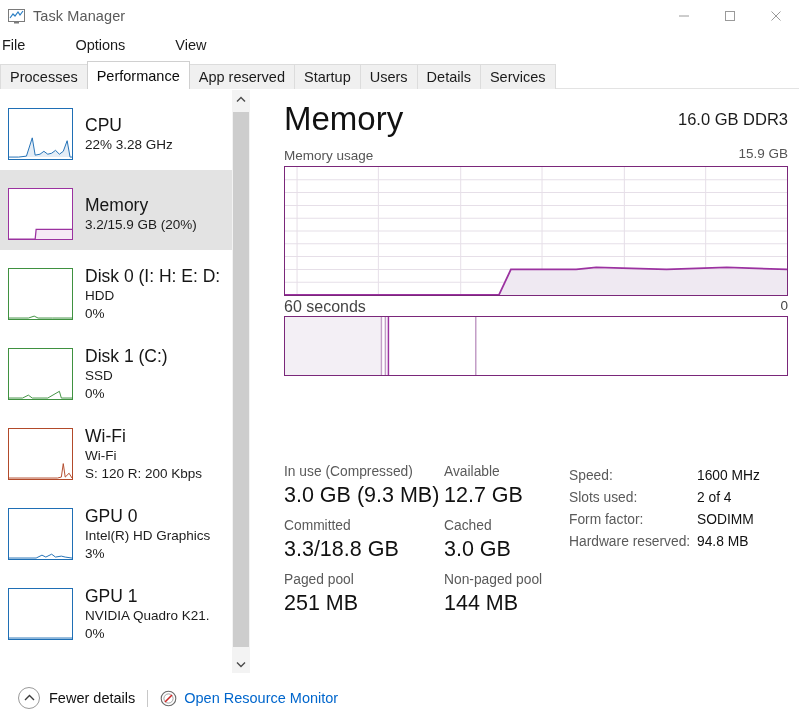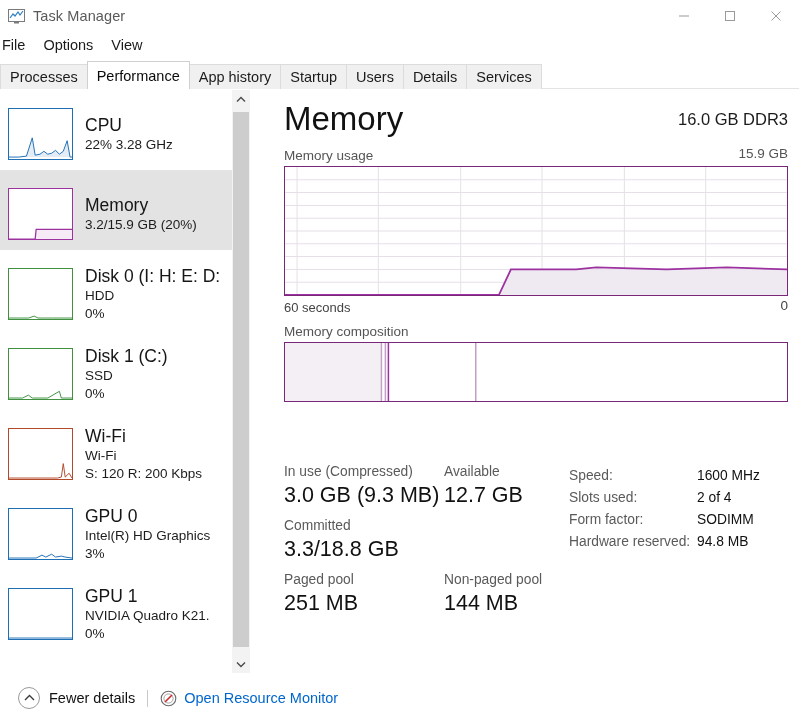--- a/index.html
+++ b/index.html
@@ -41,21 +41,21 @@
   .winbtn svg { display: block; }
 
   
   .menubar {
     position: absolute; left: 0; top: 33px; width: 799px; height: 24px;
     display: flex; align-items: center;
     background: #ffffff;
   }
   .menu-item {
     font-size: 14.5px; color: #1b1b1b;
-    padding: 2px 9px;
+    padding: 2px 25px;
   }
   .menu-item:first-child { padding-left: 2px; }
 
   
   .tabstrip {
     position: absolute; left: 0; top: 61px; width: 799px; height: 28px;
     background: #ffffff;
   }
   .tabstrip::after {
     content: ""; position: absolute; left: 0; right: 0; bottom: 0;
@@ -178,21 +178,21 @@
     position: relative;
     background: #ffffff;
     overflow: hidden;
   }
   .graph svg { display: block; width: 100%; height: 100%; }
   .axis-row {
     position: relative;
     margin: 2px 11px 0 32px;
     height: 18px;
   }
-  .axis-left { font-size: 13px; color: #444; }
+  .axis-left { font-size: 16px; color: #444; }
   .axis-right { position: absolute; right: 0; top: 0; font-size: 13.5px; color: #444; }
 
   .compbar {
     margin: 0 11px 0 32px;
     height: 60px;
     border: 1px solid #7a277a;
     position: relative;
     background: #ffffff;
     overflow: hidden;
   }
@@ -290,21 +290,21 @@
   <div class="menubar">
     <div class="menu-item">File</div>
     <div class="menu-item">Options</div>
     <div class="menu-item">View</div>
   </div>
 
   <div class="tabstrip">
     <div class="tabs">
       <div class="tab">Processes</div>
       <div class="tab active">Performance</div>
-      <div class="tab">App history</div>
+      <div class="tab">App reserved</div>
       <div class="tab">Startup</div>
       <div class="tab">Users</div>
       <div class="tab">Details</div>
       <div class="tab">Services</div>
     </div>
   </div>
 
   <div class="sidebar">
 
     <div class="side-item">
@@ -447,23 +447,20 @@
         <polygon points="0,130 213,130 225,104 500,104 500,130" fill="#efe9f2"></polygon>
         <polyline points="0,130 213,130 225,104 290,104 310,102 380,104 440,102 500,104" fill="none" stroke="#9b32a0" stroke-width="1.8"></polyline>
       </svg>
     </div>
 
     <div class="axis-row">
       <span class="axis-left">60 seconds</span>
       <span class="axis-right">0</span>
     </div>
 
-    <div class="sec-label-row">
-      <span class="sec-label">Memory composition</span>
-    </div>
 
     <div class="compbar">
       <svg viewBox="0 0 500 60" preserveAspectRatio="none">
         <rect x="0" y="0" width="95" height="60" fill="#f3eff5"></rect>
         <line x1="96" y1="0" x2="96" y2="60" stroke="#c39ec7" stroke-width="1.5"></line>
         <line x1="100" y1="0" x2="100" y2="60" stroke="#c39ec7" stroke-width="1.5"></line>
         <line x1="103" y1="0" x2="103" y2="60" stroke="#9b32a0" stroke-width="1.5"></line>
         <line x1="190" y1="0" x2="190" y2="60" stroke="#c39ec7" stroke-width="1.5"></line>
       </svg>
     </div>
@@ -478,20 +475,24 @@
           <div class="stat-cell c2">
             <div class="stat-lbl">Available</div>
             <div class="stat-val">12.7 GB</div>
           </div>
         </div>
         <div class="stat-row">
           <div class="stat-cell c1">
             <div class="stat-lbl">Committed</div>
             <div class="stat-val">3.3/18.8 GB</div>
           </div>
+          <div class="stat-cell c2">
+            <div class="stat-lbl">Cached</div>
+            <div class="stat-val">3.0 GB</div>
+          </div>
         </div>
         <div class="stat-row">
           <div class="stat-cell c1">
             <div class="stat-lbl">Paged pool</div>
             <div class="stat-val">251 MB</div>
           </div>
           <div class="stat-cell c2">
             <div class="stat-lbl">Non-paged pool</div>
             <div class="stat-val">144 MB</div>
           </div>

